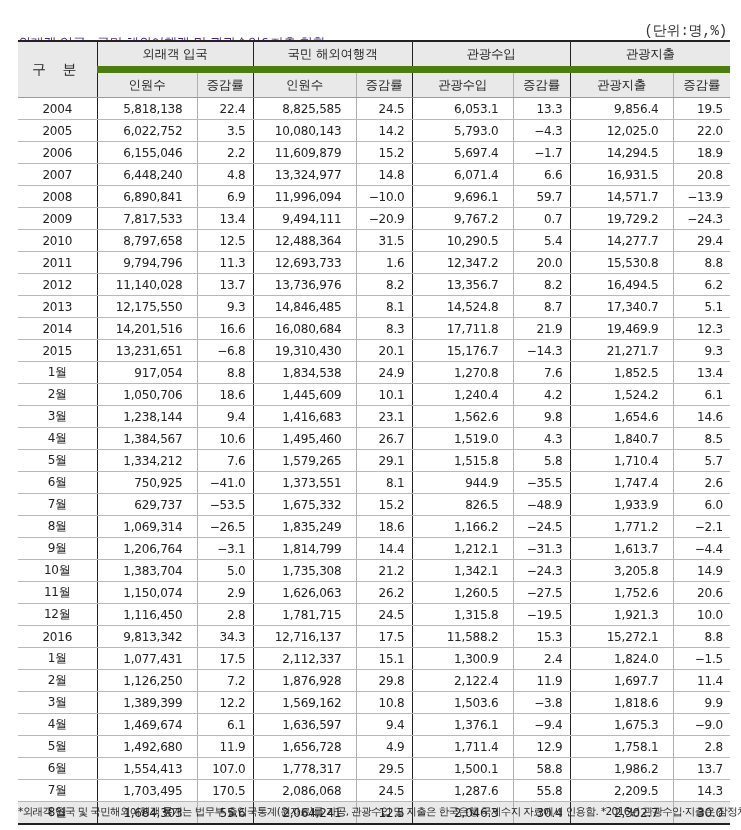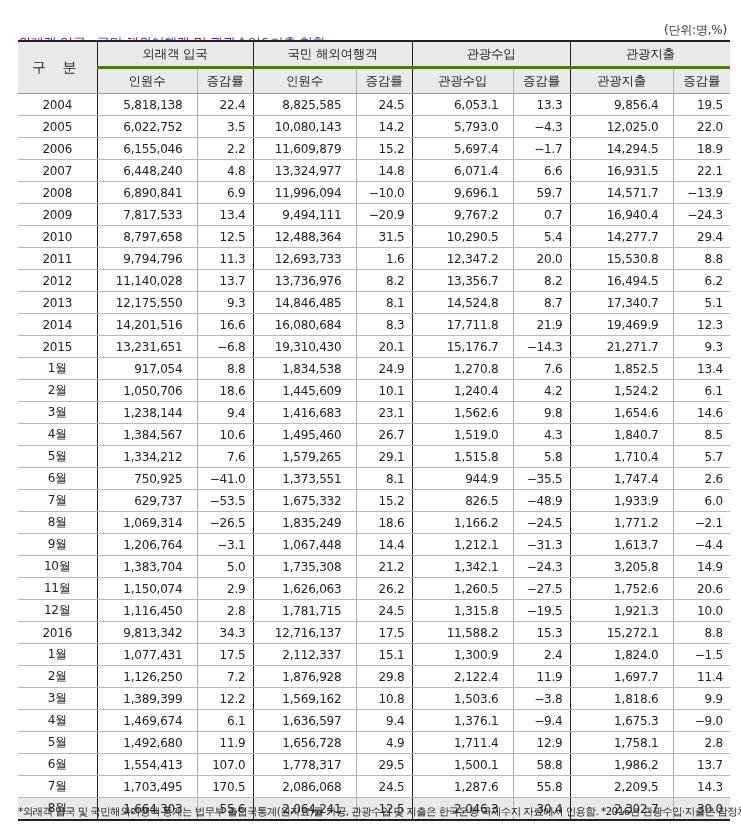--- a/index.html
+++ b/index.html
@@ -1,31 +1,31 @@
 <!DOCTYPE html>
 <html><head>
 <meta charset="utf-8">
 <style>
   html, body { margin: 0; padding: 0; background: #ffffff; }
   body { width: 741px; height: 830px; position: relative; font-family: "DejaVu Sans", "Liberation Sans", sans-serif; color: #222; overflow: hidden; }
   .title { position: absolute; left: 18px; top: 34px; font-size: 13px; font-weight: normal; color: #4c1d95; letter-spacing: -0.3px; }
-  .unit { position: absolute; right: 14px; top: 22px; font-size: 12px; color: #333; letter-spacing: -0.2px; }
+  .unit { position: absolute; right: 14px; top: 22px; font-size: 14px; color: #333; letter-spacing: -0.2px; font-family: Liberation Mono, monospace; }
   table.data { position: absolute; left: 18px; top: 40px; width: 712px; border-collapse: collapse; table-layout: fixed; font-size: 12px; letter-spacing: -0.2px; }
   table.data col.c0 { width: 79px; }
   table.data col.c1 { width: 100px; }
   table.data col.c2 { width: 56px; }
   table.data col.c3 { width: 103px; }
   table.data col.c4 { width: 56px; }
   table.data col.c5 { width: 101px; }
   table.data col.c6 { width: 57px; }
   table.data col.c7 { width: 103px; }
   table.data col.c8 { width: 57px; }
   table.data thead tr:first-child th { border-top: 2px solid #222; }
   table.data th { background: #e9e9e9; font-weight: normal; color: #222; height: 24px; padding: 0; text-align: center; border-bottom: 1px solid #9a9a9a; font-size: 12.5px; }
-  table.data th.group { border-bottom: 3px solid #4d7c0f; }
+  table.data th.group { border-bottom: 7px solid #4d7c0f; }
   table.data th.gubun { font-size: 14px; letter-spacing: 6px; }
   table.data td { height: 21px; padding: 0; border-bottom: 1px solid #b8b8b8; white-space: nowrap; }
   table.data tbody tr:last-child td { border-bottom: 2px solid #222; background: #e9e9e9; }
   .lbl { text-align: center; margin-top: 28px; }
   .num { text-align: right; padding-right: 14px !important; }
   .rate { text-align: right; padding-right: 7px !important; }
   .vdark { border-right: 1.5px solid #222; }
   .vlight { border-right: 1px solid #b0b0b0; }
   .footnote { position: absolute; left: 18px; top: 805px; font-size: 10.5px; color: #222; letter-spacing: -0.6px; white-space: nowrap; }
 </style>
@@ -102,42 +102,42 @@
       </tr>
       <tr>
         <td class="lbl vdark">2007</td>
         <td class="num vlight">6,448,240</td>
         <td class="rate vdark">4.8</td>
         <td class="num vlight">13,324,977</td>
         <td class="rate vdark">14.8</td>
         <td class="num vlight">6,071.4</td>
         <td class="rate vdark">6.6</td>
         <td class="num vlight">16,931.5</td>
-        <td class="rate">22.1</td>
+        <td class="rate">20.8</td>
       </tr>
       <tr>
         <td class="lbl vdark">2008</td>
         <td class="num vlight">6,890,841</td>
         <td class="rate vdark">6.9</td>
         <td class="num vlight">11,996,094</td>
         <td class="rate vdark">−10.0</td>
         <td class="num vlight">9,696.1</td>
         <td class="rate vdark">59.7</td>
         <td class="num vlight">14,571.7</td>
         <td class="rate">−13.9</td>
       </tr>
       <tr>
         <td class="lbl vdark">2009</td>
         <td class="num vlight">7,817,533</td>
         <td class="rate vdark">13.4</td>
         <td class="num vlight">9,494,111</td>
         <td class="rate vdark">−20.9</td>
         <td class="num vlight">9,767.2</td>
         <td class="rate vdark">0.7</td>
-        <td class="num vlight">16,940.4</td>
+        <td class="num vlight">19,729.2</td>
         <td class="rate">−24.3</td>
       </tr>
       <tr>
         <td class="lbl vdark">2010</td>
         <td class="num vlight">8,797,658</td>
         <td class="rate vdark">12.5</td>
         <td class="num vlight">12,488,364</td>
         <td class="rate vdark">31.5</td>
         <td class="num vlight">10,290.5</td>
         <td class="rate vdark">5.4</td>
@@ -284,21 +284,21 @@
         <td class="rate vdark">18.6</td>
         <td class="num vlight">1,166.2</td>
         <td class="rate vdark">−24.5</td>
         <td class="num vlight">1,771.2</td>
         <td class="rate">−2.1</td>
       </tr>
       <tr>
         <td class="lbl vdark">9월</td>
         <td class="num vlight">1,206,764</td>
         <td class="rate vdark">−3.1</td>
-        <td class="num vlight">1,067,448</td>
+        <td class="num vlight">1,814,799</td>
         <td class="rate vdark">14.4</td>
         <td class="num vlight">1,212.1</td>
         <td class="rate vdark">−31.3</td>
         <td class="num vlight">1,613.7</td>
         <td class="rate">−4.4</td>
       </tr>
       <tr>
         <td class="lbl vdark">10월</td>
         <td class="num vlight">1,383,704</td>
         <td class="rate vdark">5.0</td>

